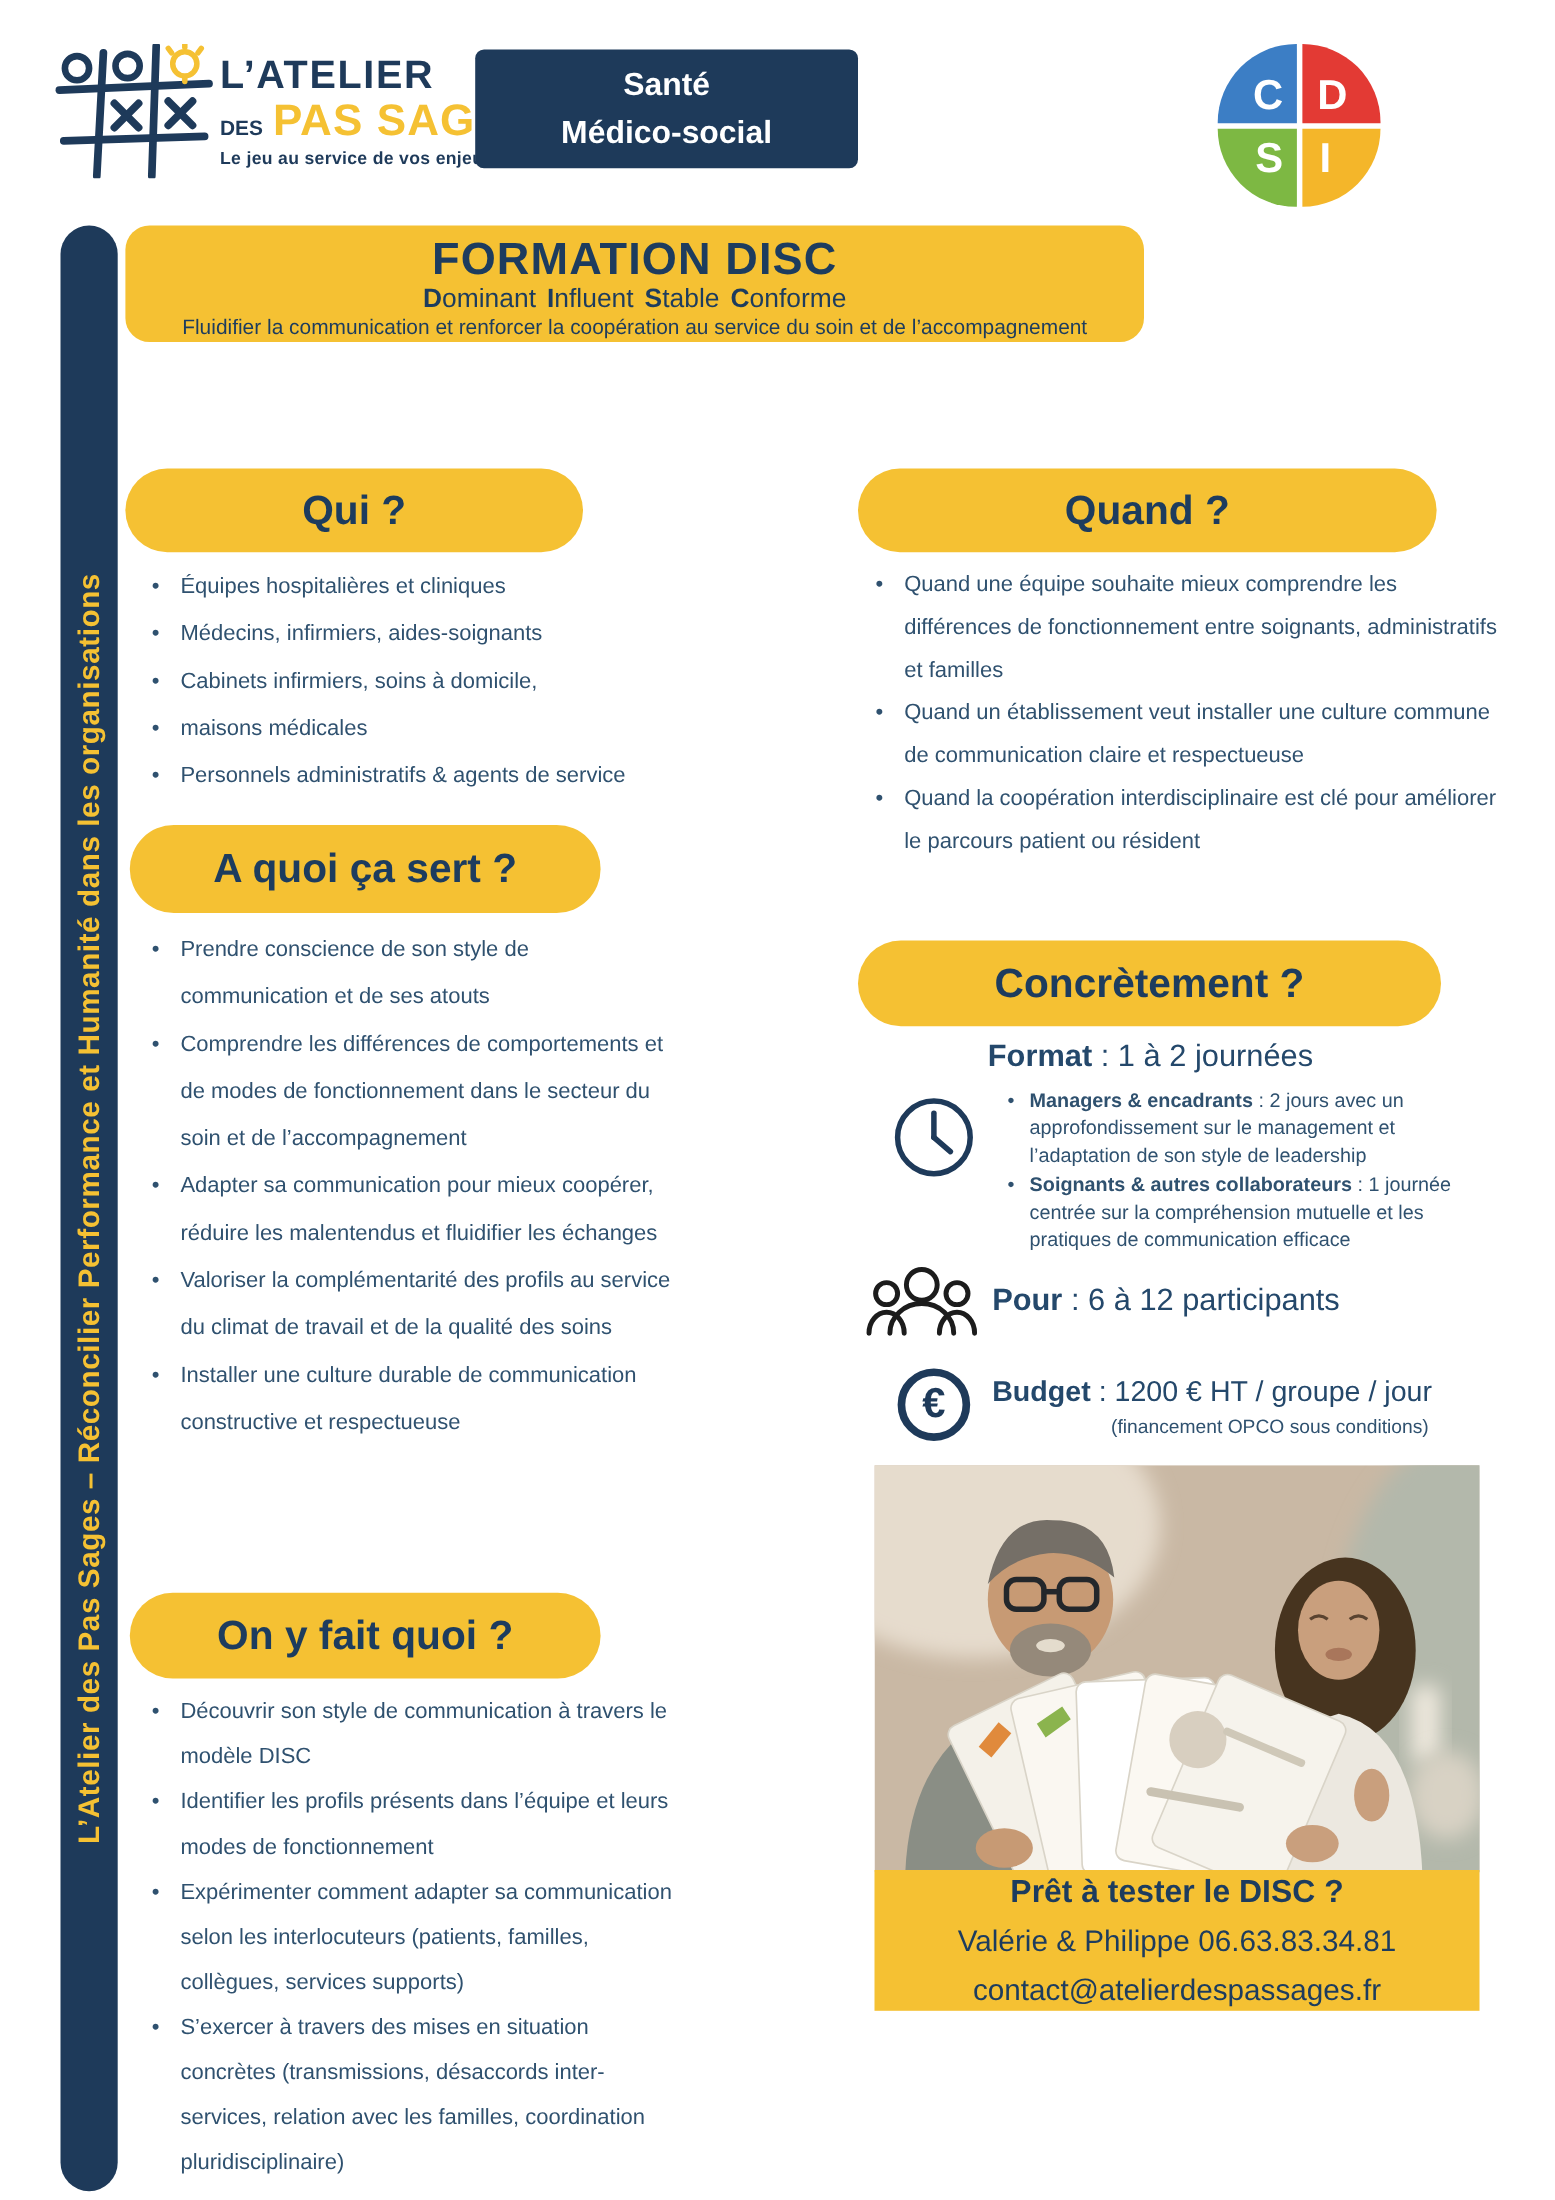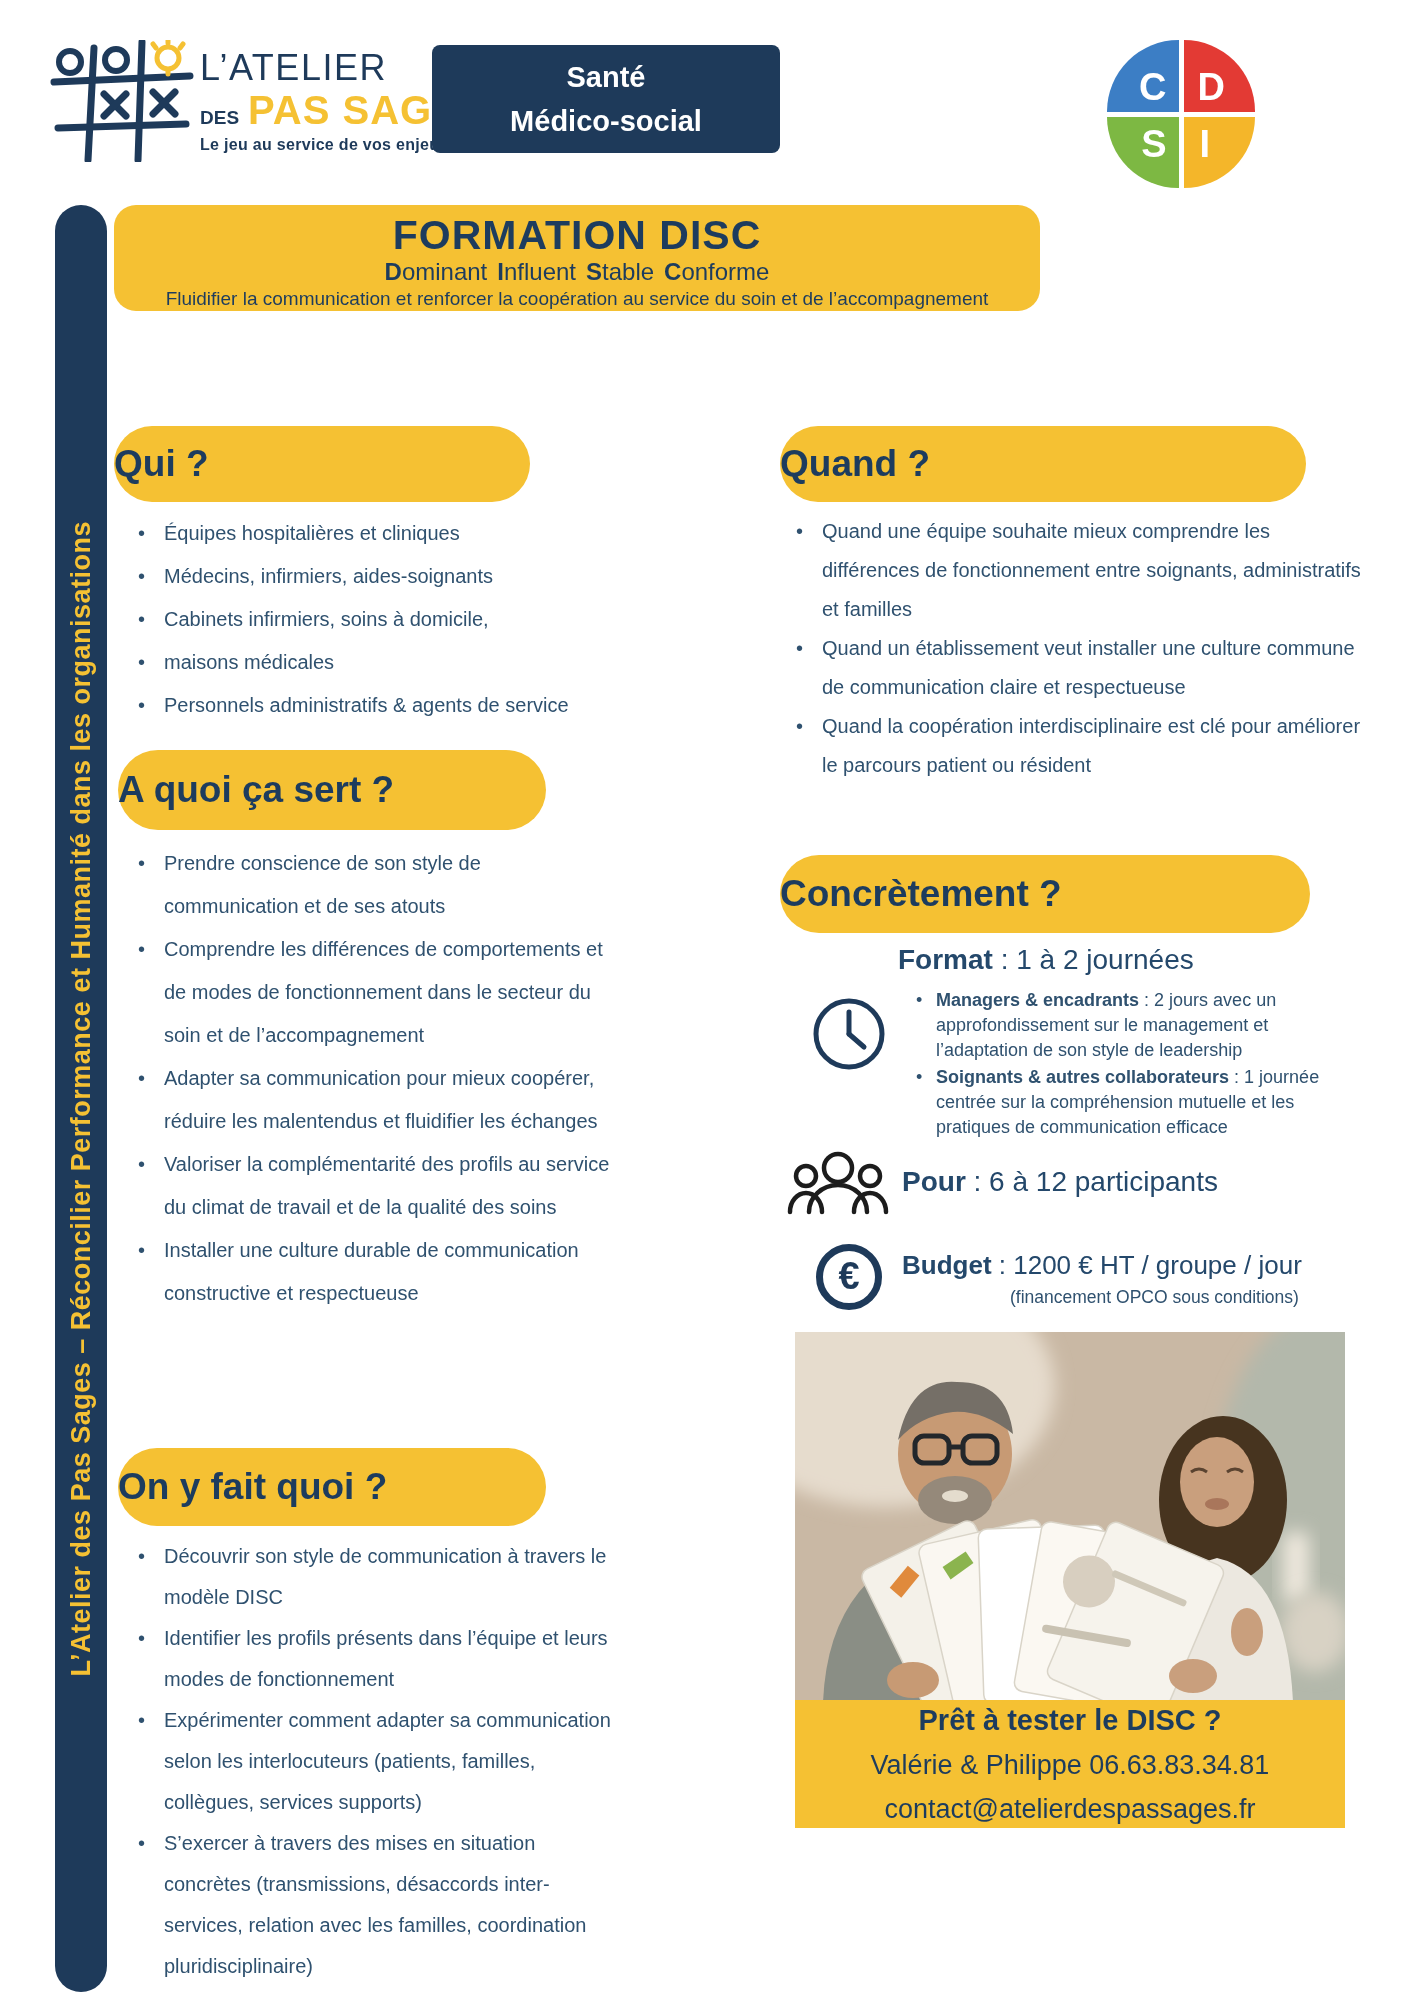--- a/index.html
+++ b/index.html
@@ -8,21 +8,21 @@
     --yellow:#f5c133;
     --white:#ffffff;
   }
   *{margin:0;padding:0;box-sizing:border-box;}
   body{background:#888;font-family:"Liberation Sans",sans-serif;}
   #page{position:relative;width:1414px;height:2000px;background:#fff;overflow:hidden;margin:0 auto;}
 
   
   .logo-mark{position:absolute;left:50px;top:40px;width:148px;height:122px;}
   .logo-text{position:absolute;left:200px;top:50px;line-height:1;}
-  .lt1{font-size:36px;font-weight:400;color:var(--navy);letter-spacing:1.5px;}
+  .lt1{font-size:36px;font-weight:700;color:var(--navy);letter-spacing:1.5px;}
   .lt2{display:flex;align-items:baseline;gap:9px;margin-top:4px;}
   .lt2 .des{font-size:19px;font-weight:800;color:var(--navy);}
   .lt2 .pas{font-size:40px;font-weight:800;color:var(--yellow);letter-spacing:1px;}
   .lt3{font-size:16px;font-weight:700;color:var(--navy);margin-top:7px;letter-spacing:.3px;}
   .badge{position:absolute;left:432px;top:45px;width:348px;height:108px;background:var(--navy);
          border-radius:8px;display:flex;flex-direction:column;align-items:center;justify-content:center;
          gap:11px;color:#fff;font-weight:700;font-size:29px;}
   .disc-circle{position:absolute;left:1107px;top:40px;width:148px;height:148px;display:grid;
                grid-template-columns:1fr 1fr;grid-template-rows:1fr 1fr;gap:5px;}
   .q{display:flex;color:#fff;font-weight:800;font-size:38px;line-height:1;}
@@ -41,21 +41,21 @@
   .banner{position:absolute;left:114px;top:205px;width:926px;height:106px;background:var(--yellow);
           border-radius:22px;text-align:center;color:#1d3c5e;padding-top:9px;}
   .banner-title{font-size:41px;font-weight:800;letter-spacing:1px;line-height:1.05;}
   .banner-sub{font-size:24px;font-weight:500;margin-top:1px;color:#1d3c5e;}
   .dword{display:inline-block;margin:0 5px;}
   .dword::first-letter{font-weight:800;}
   .banner-desc{font-size:19px;font-weight:500;margin-top:2px;color:#1d3c5e;}
 
   
   .pill{position:absolute;background:var(--yellow);border-radius:44px;display:flex;align-items:center;
-        color:#1d3c5e;font-weight:800;font-size:37px;}
+        justify-content:center;color:#1d3c5e;font-weight:800;font-size:37px;}
 
   
   .bullets{position:absolute;list-style:none;color:var(--navy-text);font-size:20px;line-height:2.15;}
   .bullets li{position:relative;padding-left:34px;}
   .bullets li::before{content:"•";position:absolute;left:8px;}
   .bullets.rhythm-sm{line-height:1.95;}
   .bullets.tight{line-height:2.05;}
   .bullets.small{font-size:18px;line-height:1.4;font-weight:400;}
   .bullets.small li{padding-left:24px;margin-bottom:1px;}
   .bullets.small li::before{left:4px;}

